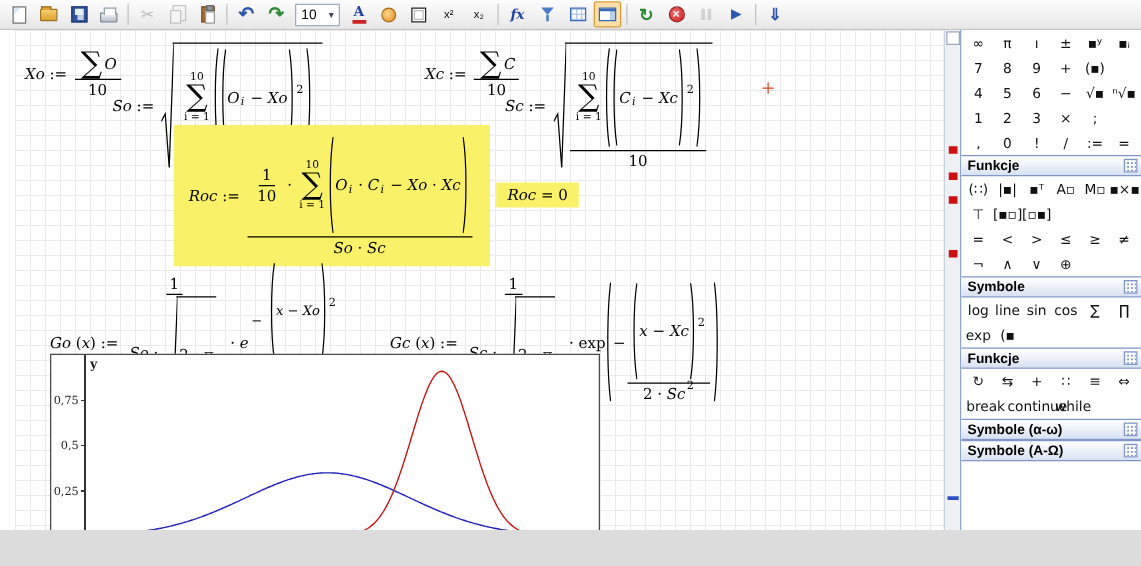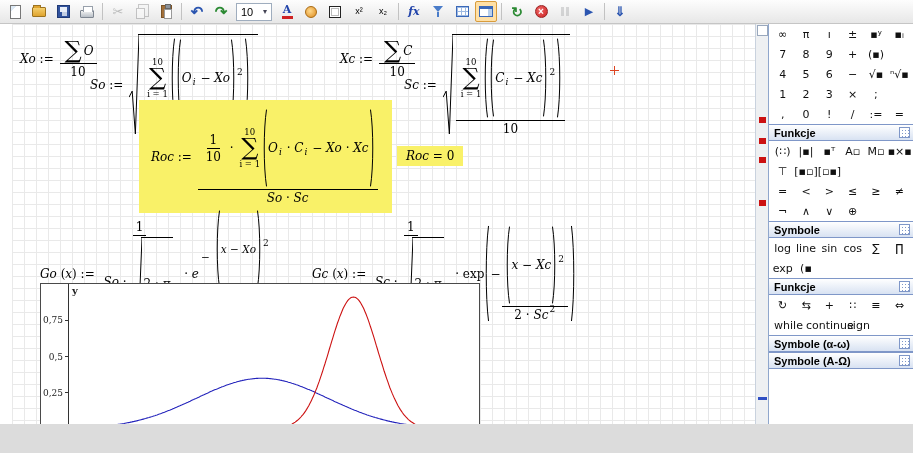--- a/index.html
+++ b/index.html
@@ -657,23 +657,23 @@
       </div>
       <div class="prow">
         <span class="pitem">↻</span>
         <span class="pitem">⇆</span>
         <span class="pitem">+</span>
         <span class="pitem">∷</span>
         <span class="pitem">≡</span>
         <span class="pitem">⇔</span>
       </div>
       <div class="prow">
+        <span class="pitem">break</span>
+        <span class="pitem">continue</span>
         <span class="pitem">while</span>
-        <span class="pitem">continue</span>
-        <span class="pitem">sign</span>
         <span class="pitem"></span>
       </div>
       <div class="phead">
         <span>Symbole (α-ω)</span>
         <span class="pbtn"></span>
       </div>
       <div class="phead">
         <span>Symbole (Α-Ω)</span>
         <span class="pbtn"></span>
       </div>

